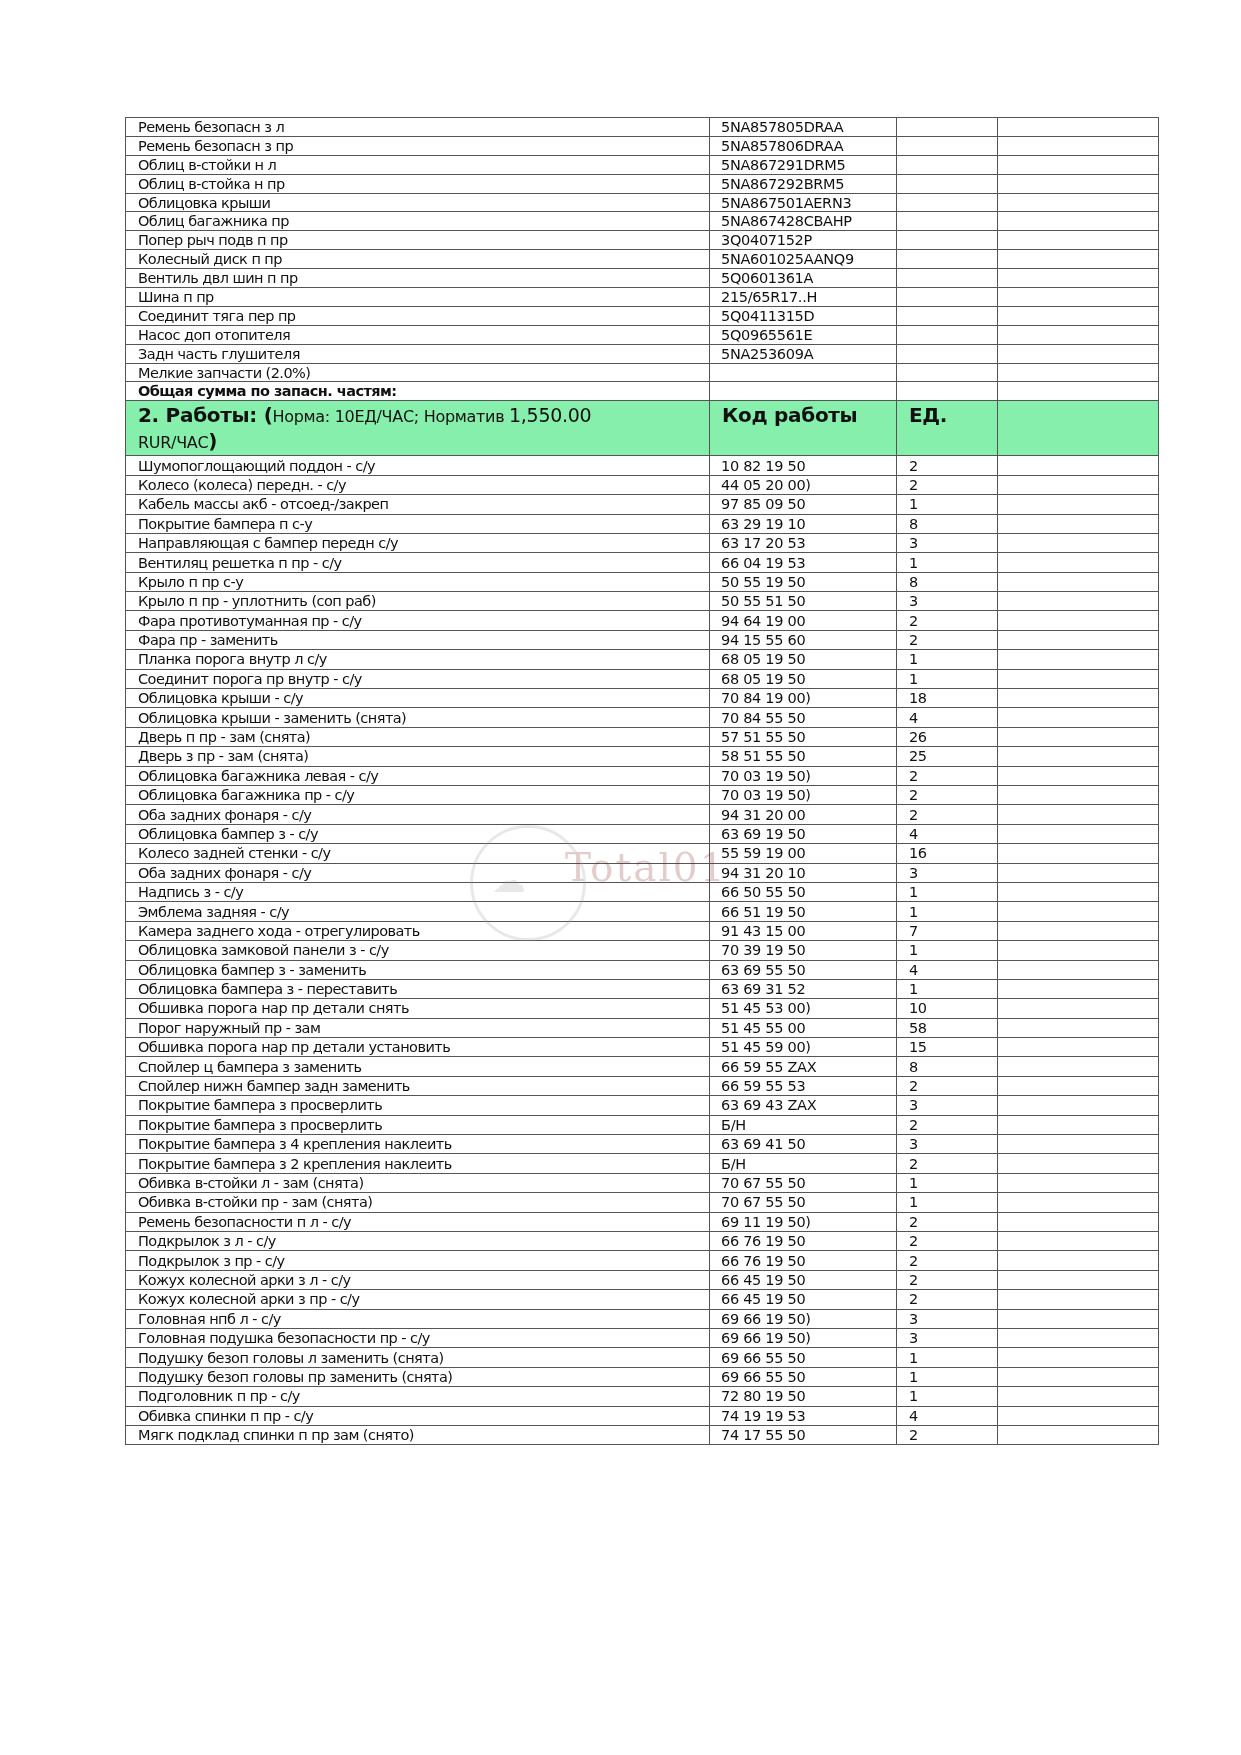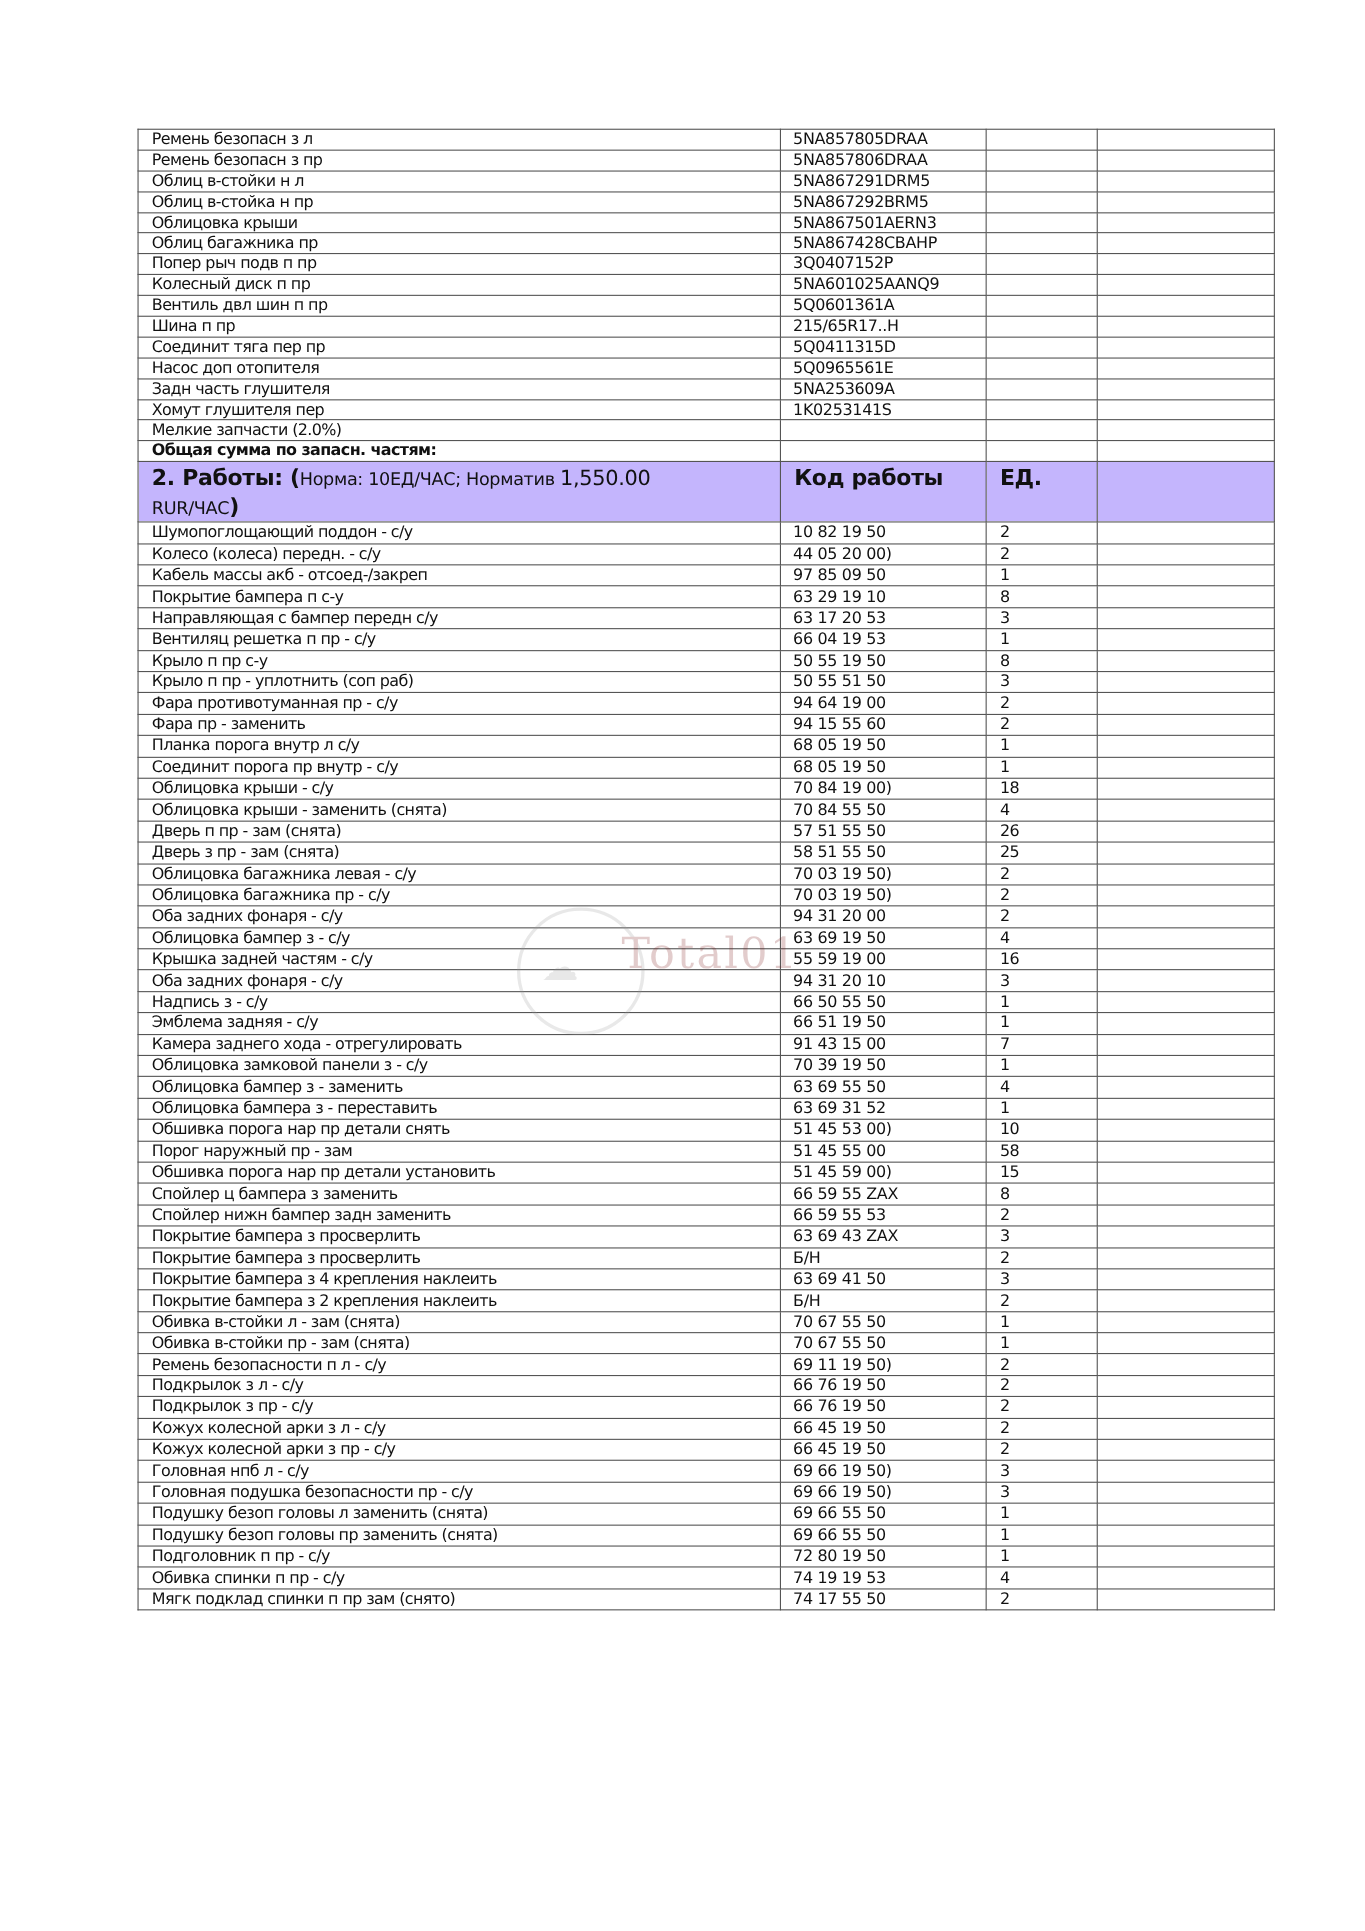--- a/index.html
+++ b/index.html
@@ -25,21 +25,21 @@
     overflow: hidden;
     vertical-align: middle;
     font-family: "DejaVu Sans", sans-serif;
     letter-spacing: -0.55px;
   }
   .doc-table tr.part td { height: 17.9px; }
   .doc-table tr.work td { height: 18.4px; }
   .doc-table td.code { padding-left: 11px; letter-spacing: -0.3px; }
   .doc-table tr.bold td { font-weight: bold; }
   .doc-table tr.section-header td {
-    background: #c4b5fd; height: 50px; vertical-align: top;
+    background: #86efac; height: 50px; vertical-align: top;
     padding-top: 2px; font-weight: bold; font-size: 20px; line-height: 24px;
     white-space: normal; letter-spacing: -0.3px;
   }
   .doc-table tr.section-header td .norm { font-weight: normal; font-size: 16px; }
   .doc-table tr.section-header td .norm-big { font-weight: normal; font-size: 19px; }
   .watermark {
     position: absolute; left: 470px; top: 825px; width: 330px; height: 110px;
     pointer-events: none; opacity: 0.22;
   }
   .watermark-text {
@@ -133,26 +133,20 @@
       </tr>
       <tr class="part">
         <td>Насос доп отопителя</td>
         <td class="code">5Q0965561E</td>
         <td></td>
         <td></td>
       </tr>
       <tr class="part">
         <td>Задн часть глушителя</td>
         <td class="code">5NA253609A</td>
-        <td></td>
-        <td></td>
-      </tr>
-      <tr class="part">
-        <td>Хомут глушителя пер</td>
-        <td class="code">1K0253141S</td>
         <td></td>
         <td></td>
       </tr>
       <tr class="part">
         <td>Мелкие запчасти (2.0%)</td>
         <td class="code"></td>
         <td></td>
         <td></td>
       </tr>
     </tbody>
@@ -287,21 +281,21 @@
         <td>2</td>
         <td></td>
       </tr>
       <tr class="work">
         <td>Облицовка бампер з - с/у</td>
         <td class="code">63 69 19 50</td>
         <td>4</td>
         <td></td>
       </tr>
       <tr class="work">
-        <td>Крышка задней частям - с/у</td>
+        <td>Колесо задней стенки - с/у</td>
         <td class="code">55 59 19 00</td>
         <td>16</td>
         <td></td>
       </tr>
       <tr class="work">
         <td>Оба задних фонаря - с/у</td>
         <td class="code">94 31 20 10</td>
         <td>3</td>
         <td></td>
       </tr>

